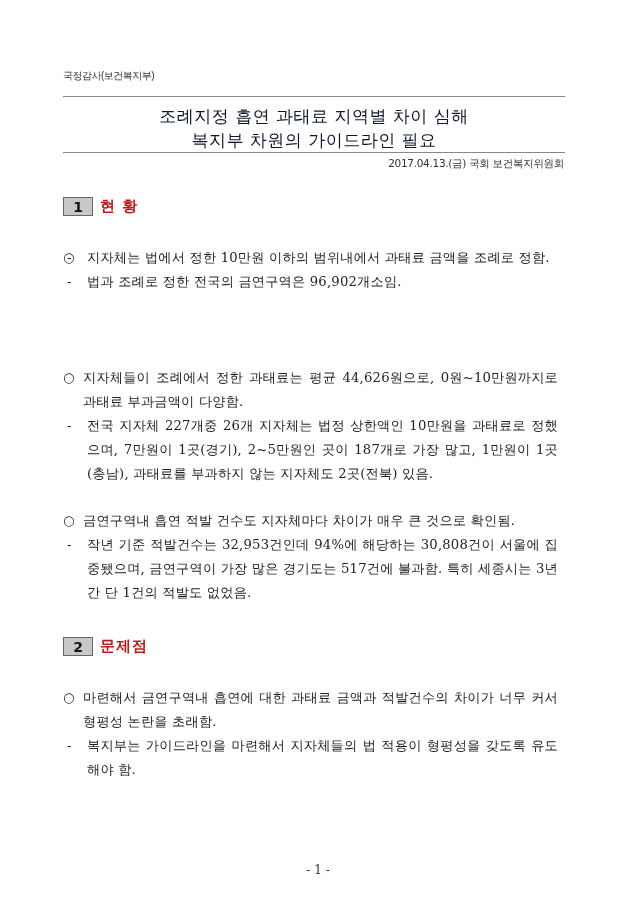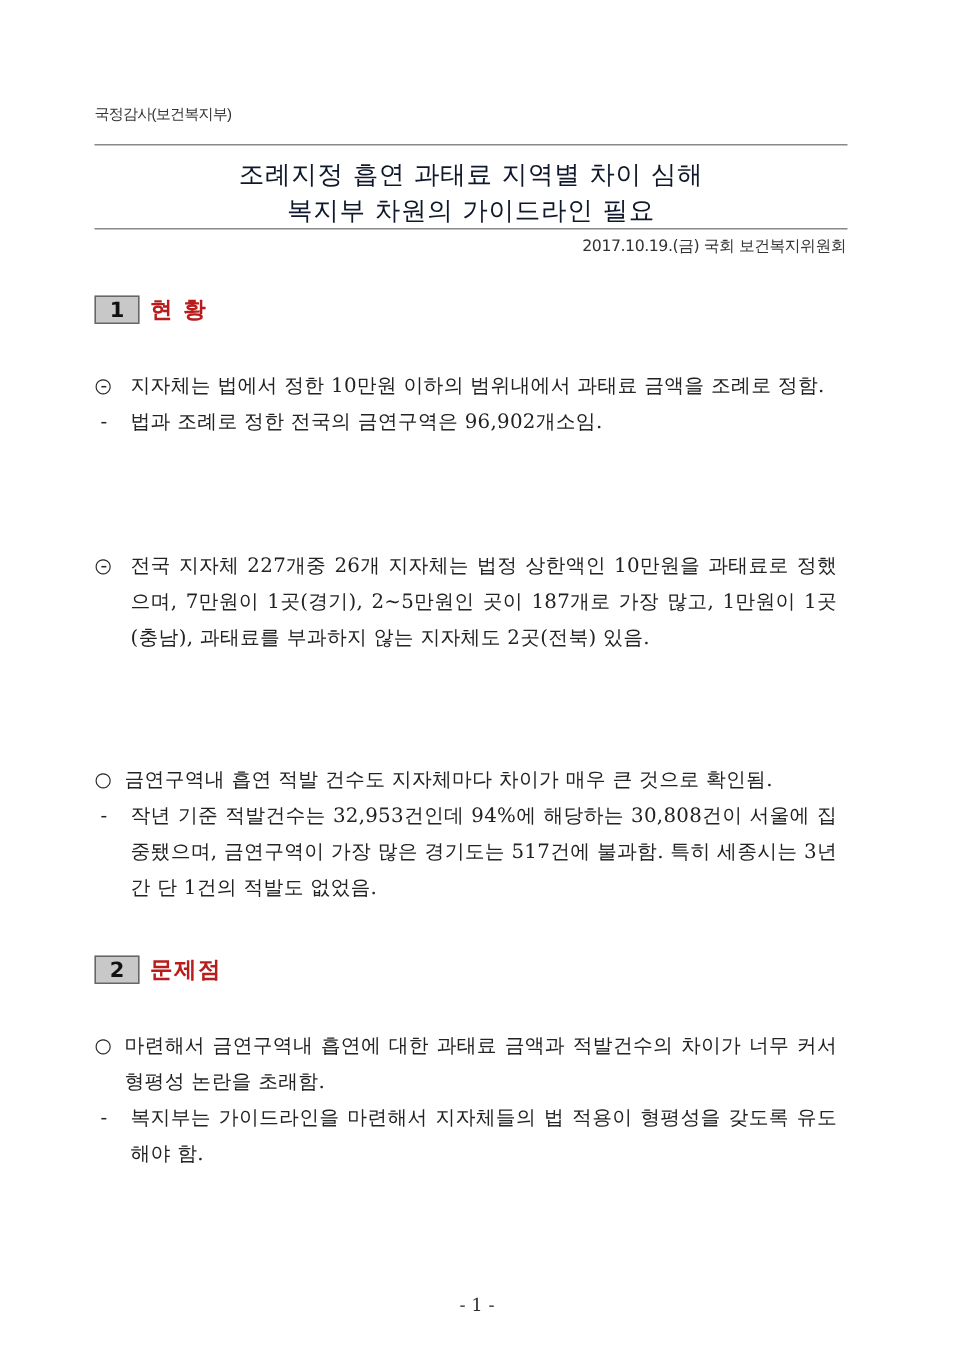--- a/index.html
+++ b/index.html
@@ -20,21 +20,21 @@
   .page-num { position:absolute; left:0; width:636px; top:863px; text-align:center; font-size:12px; color:#333; }
 </style>
 </head>
 <body>
 
 <div class="hdr-label">국정감사(보건복지부)</div>
 <div class="rule" style="top:96px"></div>
 <div class="title" style="top:105px">조례지정 흡연 과태료 지역별 차이 심해</div>
 <div class="title" style="top:129px">복지부 차원의 가이드라인 필요</div>
 <div class="rule" style="top:152px"></div>
-<div class="date" style="top:157px">2017.10.19.(금) 국회 보건복지위원회</div>
+<div class="date" style="top:157px">2017.04.13.(금) 국회 보건복지위원회</div>
 
 <div class="sec" style="top:197px">
   <div class="sec-box">1</div>
   <div class="sec-title">현 황</div>
 </div>
 
 <div class="para" style="top:246px">
   <div class="row">
     <span class="mark">○</span>
   </div>
@@ -44,20 +44,21 @@
   </div>
   <div class="row dash">
     <span class="mark">-</span>
     <span>법과 조례로 정한 전국의 금연구역은 96,902개소임.</span>
   </div>
 </div>
 
 <div class="para" style="top:366px">
   <div class="row">
     <span class="mark">○</span>
+    <span>지자체들이 조례에서 정한 과태료는 평균 44,626원으로, 0원~10만원까지로 과태료 부과금액이 다양함.</span>
   </div>
   <div class="row dash">
     <span class="mark">-</span>
     <span>전국 지자체 227개중 26개 지자체는 법정 상한액인 10만원을 과태료로 정했으며, 7만원이 1곳(경기), 2~5만원인 곳이 187개로 가장 많고, 1만원이 1곳(충남), 과태료를 부과하지 않는 지자체도 2곳(전북) 있음.</span>
   </div>
 </div>
 
 <div class="para" style="top:509px">
   <div class="row">
     <span class="mark">○</span>

